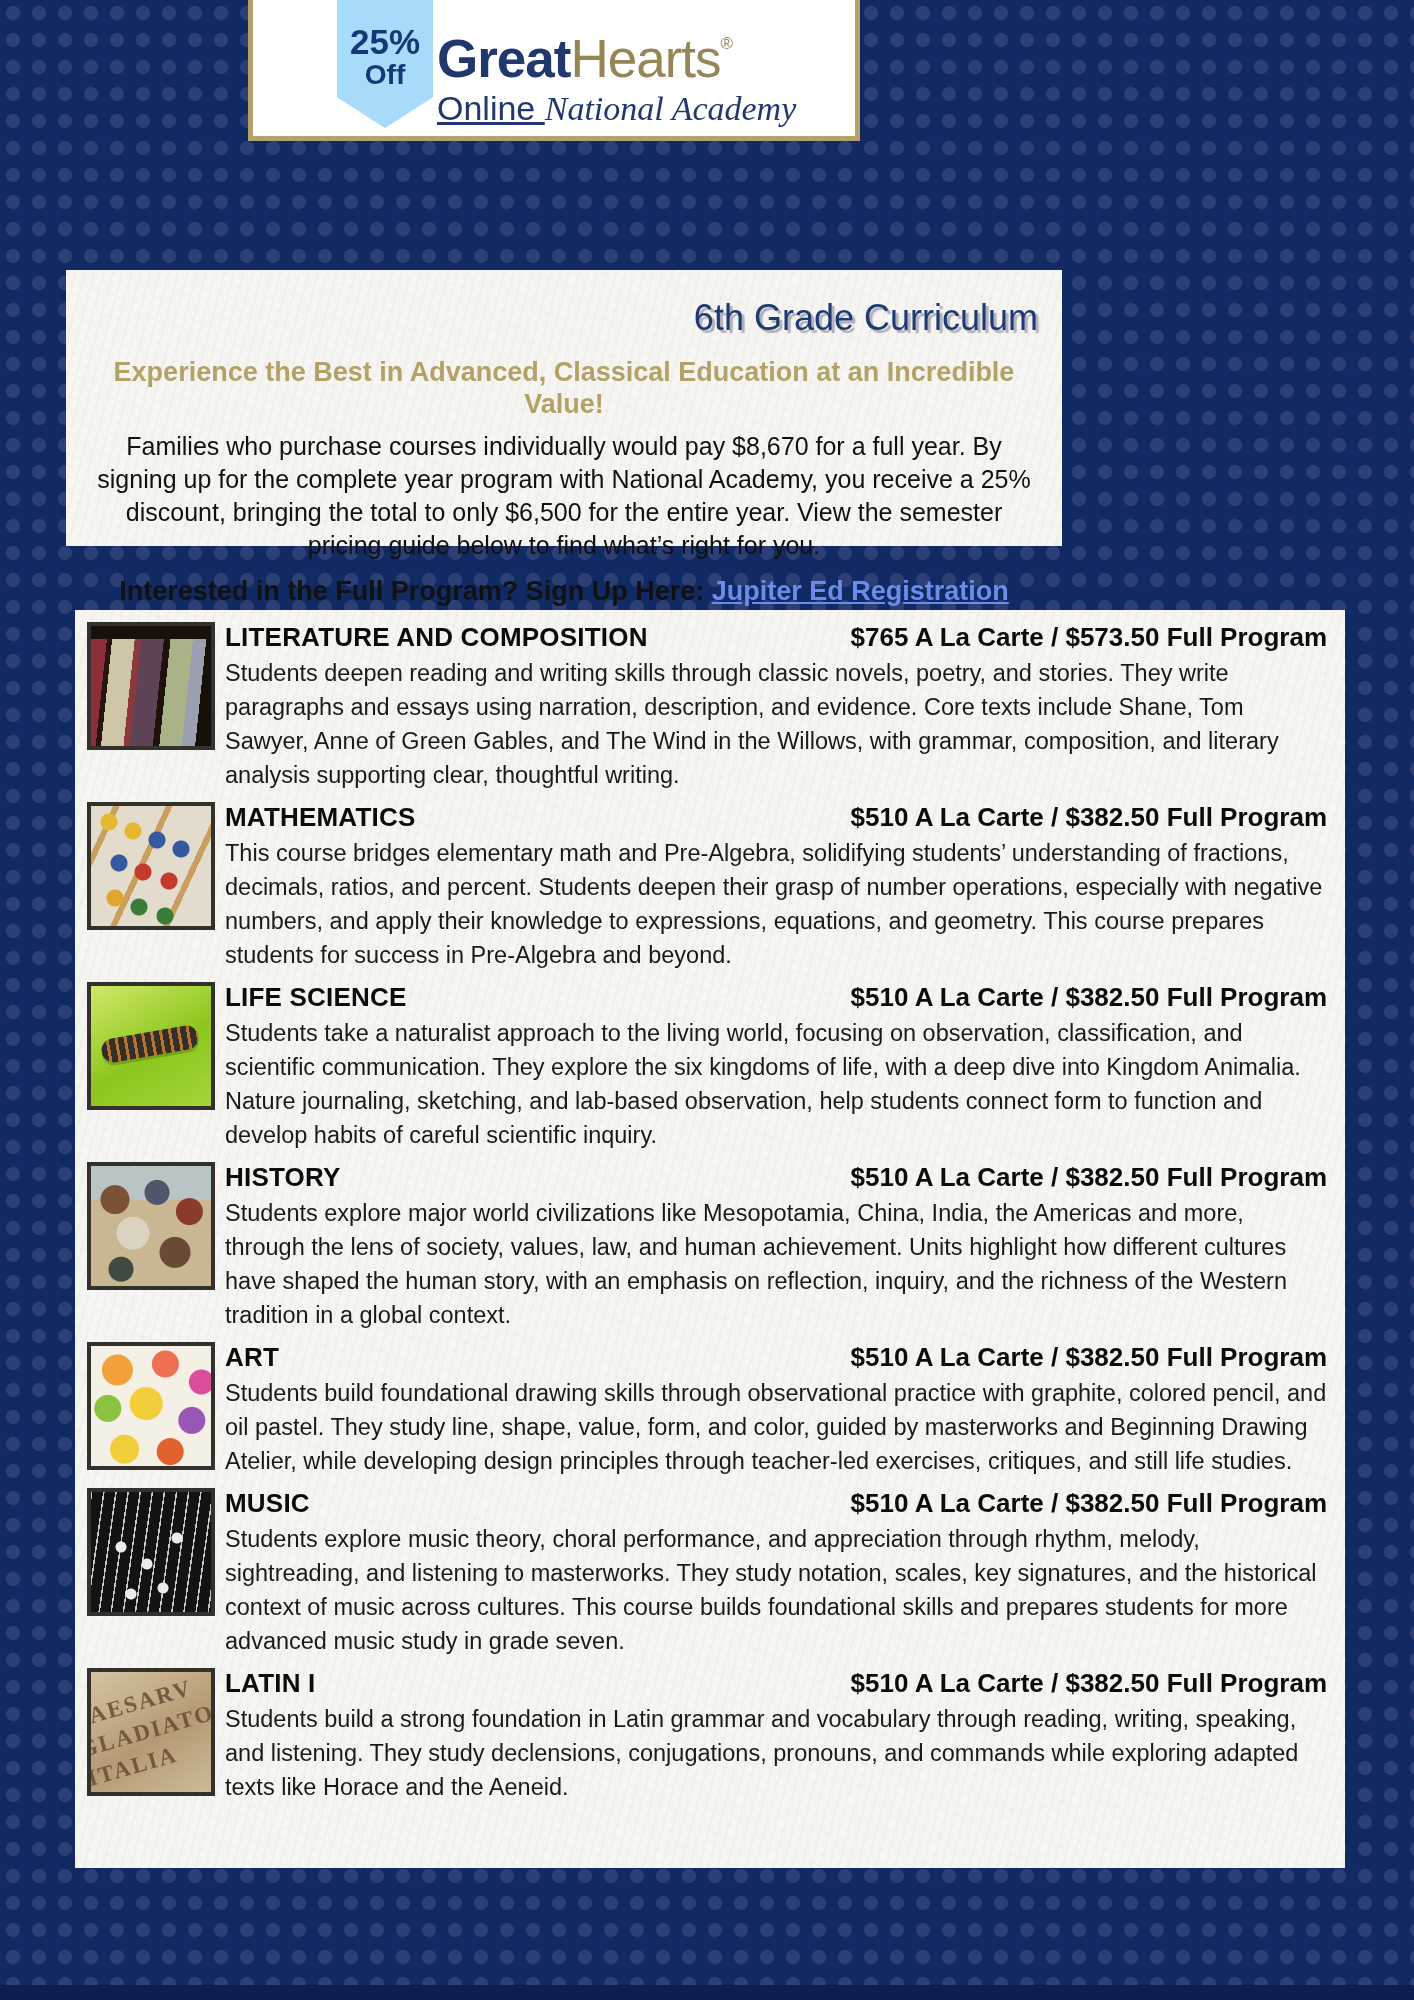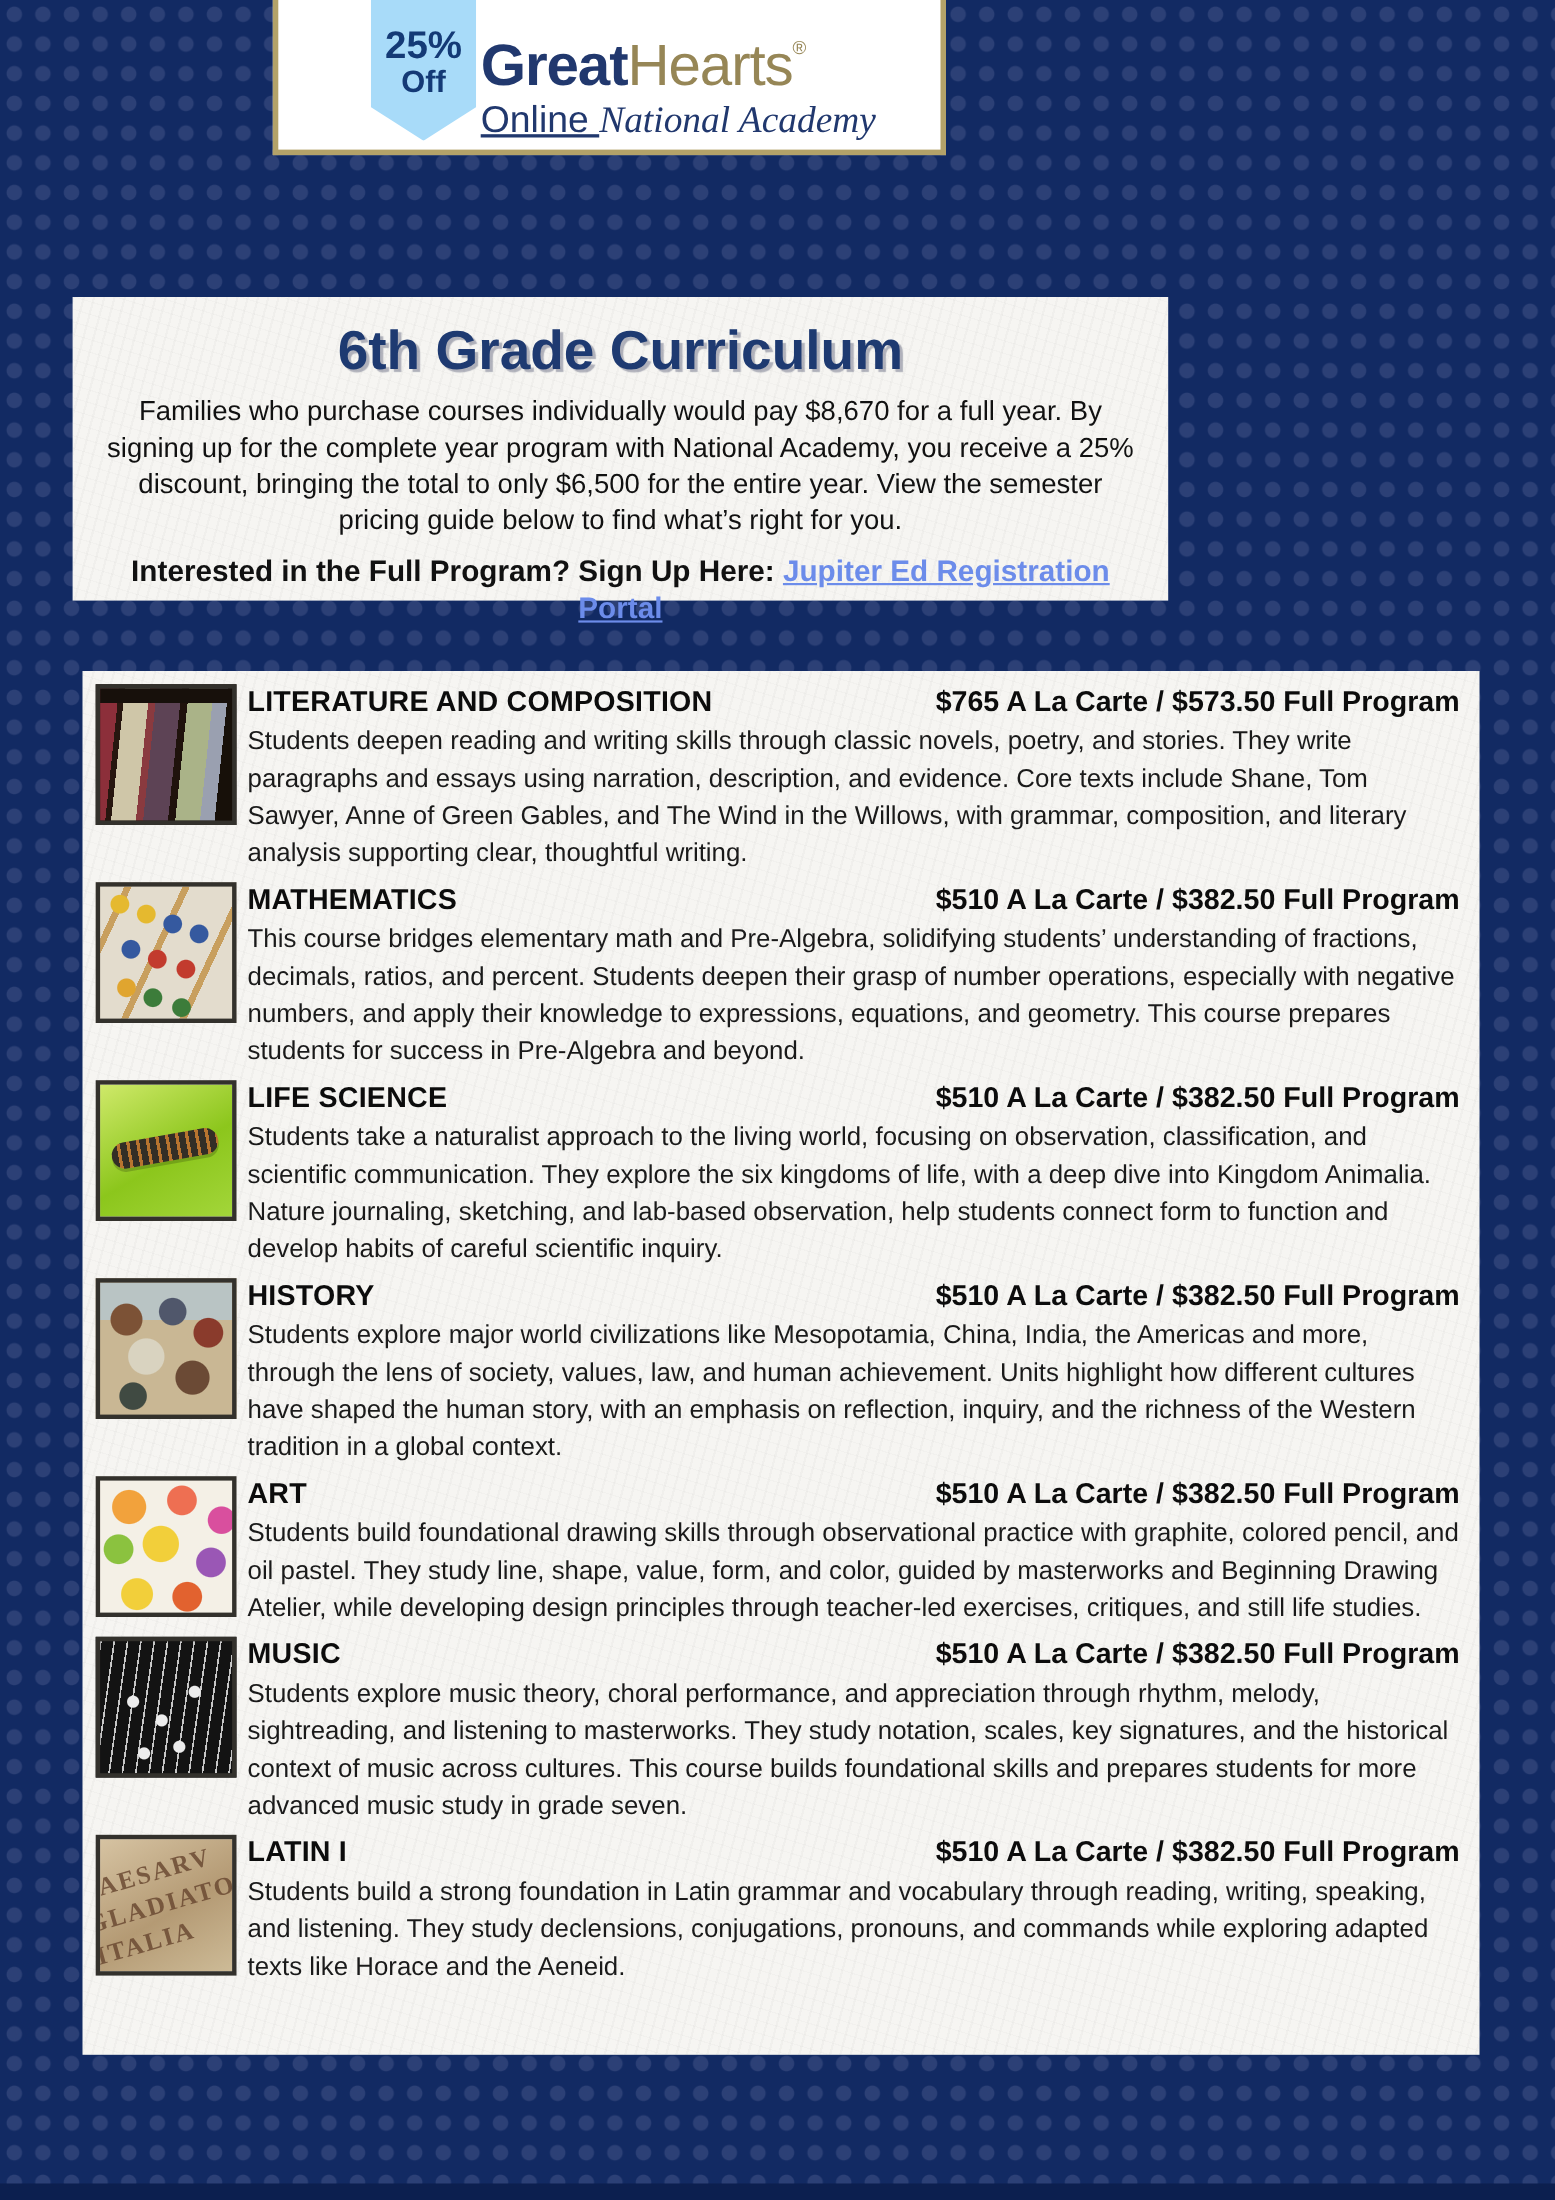--- a/index.html
+++ b/index.html
@@ -45,22 +45,23 @@
       repeating-linear-gradient(105deg,rgba(60,60,60,0.03) 0 2px,rgba(0,0,0,0) 2px 9px),
       repeating-linear-gradient(17deg,rgba(60,60,60,0.022) 0 1px,rgba(0,0,0,0) 1px 11px);
   }
 
   
   .intro-card{
     position:absolute;left:66px;top:270px;width:996px;height:276px;
     box-sizing:border-box;padding:14px 24px;text-align:center;
   }
   .intro-title{
-    font-size:50px;font-weight:700;color:#1e3a71;line-height:60px;margin:4px 0 0 0;
+    font-size:36px;font-weight:400;color:#1e3a71;line-height:60px;margin:4px 0 0 0;
     text-shadow:3px 3px 1px rgba(90,95,120,0.45);
+    text-align:right;
   }
   .intro-subtitle{font-size:27px;font-weight:700;color:#b3a167;margin-top:8px;line-height:32px;}
   .intro-body{font-size:25px;color:#111;line-height:33px;margin:10px auto 0 auto;max-width:952px;}
   .intro-cta{font-size:27px;font-weight:700;color:#111;margin-top:12px;line-height:34px;}
   .intro-cta a{color:#6c8cea;font-weight:700;text-decoration:underline;}
 
   
   .main-card{
     position:absolute;left:75px;top:610px;width:1270px;height:1258px;
     box-sizing:border-box;padding:12px 16px 20px 12px;
@@ -159,20 +160,21 @@
       <span class="logo-great">Great</span><span class="logo-hearts">Hearts</span><span class="logo-reg">®</span>
     </div>
     <div class="logo-line2">
       <span class="logo-online">Online </span><span class="logo-na">National Academy</span>
     </div>
   </div>
 </div>
 
 <div class="intro-card paper">
   <h1 class="intro-title">6th Grade Curriculum</h1>
+  <div class="intro-subtitle">Experience the Best in Advanced, Classical Education at an Incredible Value!</div>
   <div class="intro-body">Families who purchase courses individually would pay $8,670 for a full year. By signing up for the complete year program with National Academy, you receive a 25% discount, bringing the total to only $6,500 for the entire year. View the semester pricing guide below to find what’s right for you.</div>
   <div class="intro-cta">
     <span>Interested in the Full Program? Sign Up Here: </span><a href="#">Jupiter Ed Registration Portal</a>
   </div>
 </div>
 
 <div class="main-card paper">
 
   <div class="course">
     <div class="thumb thumb-lit"></div>

